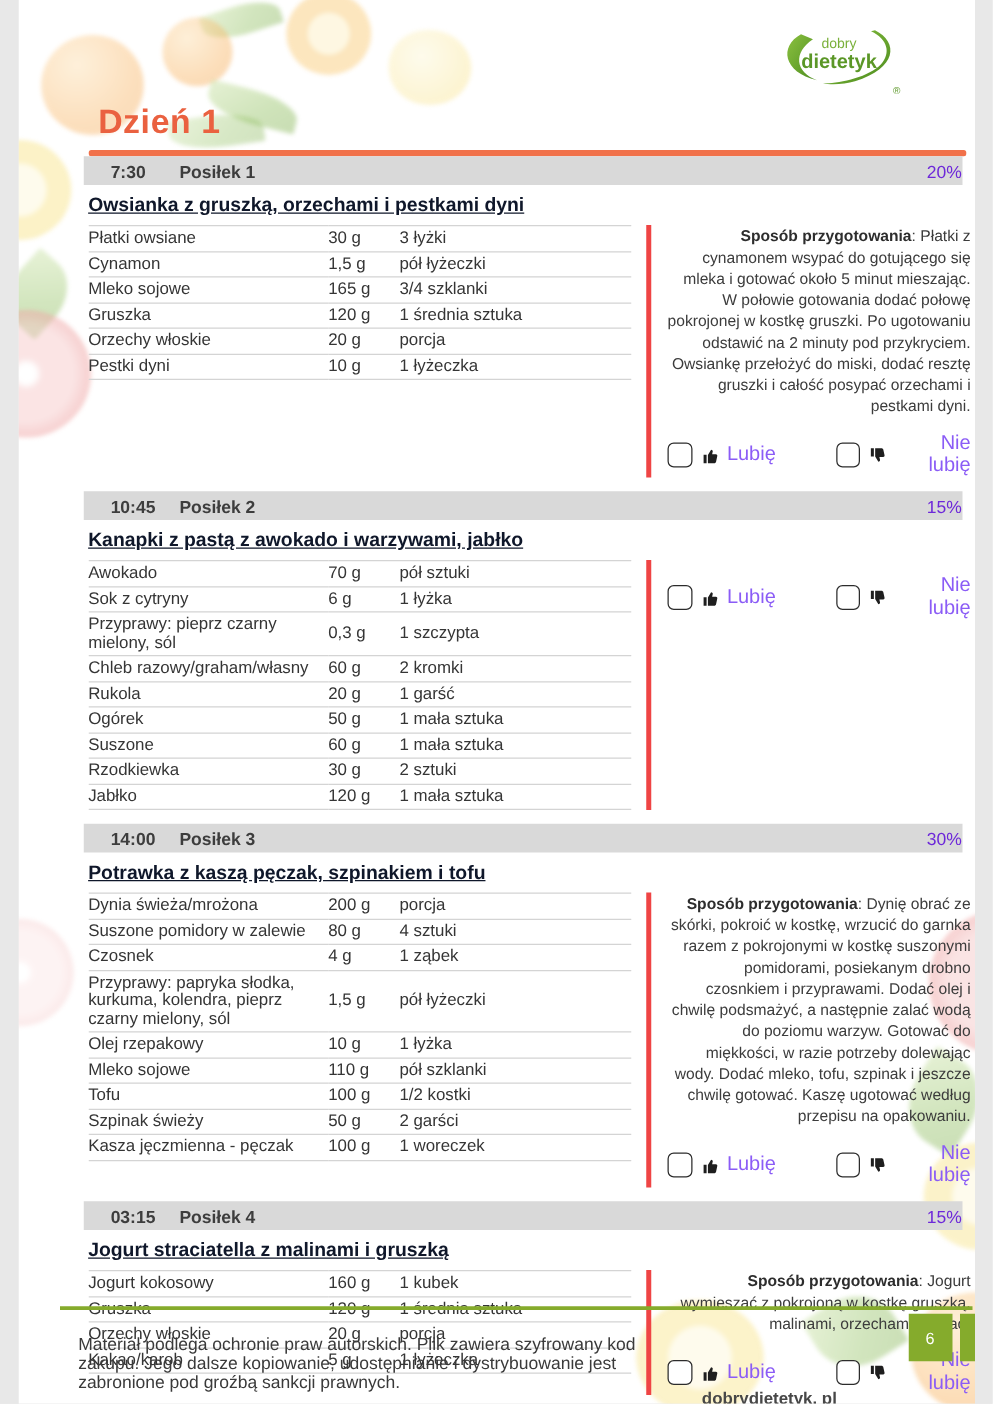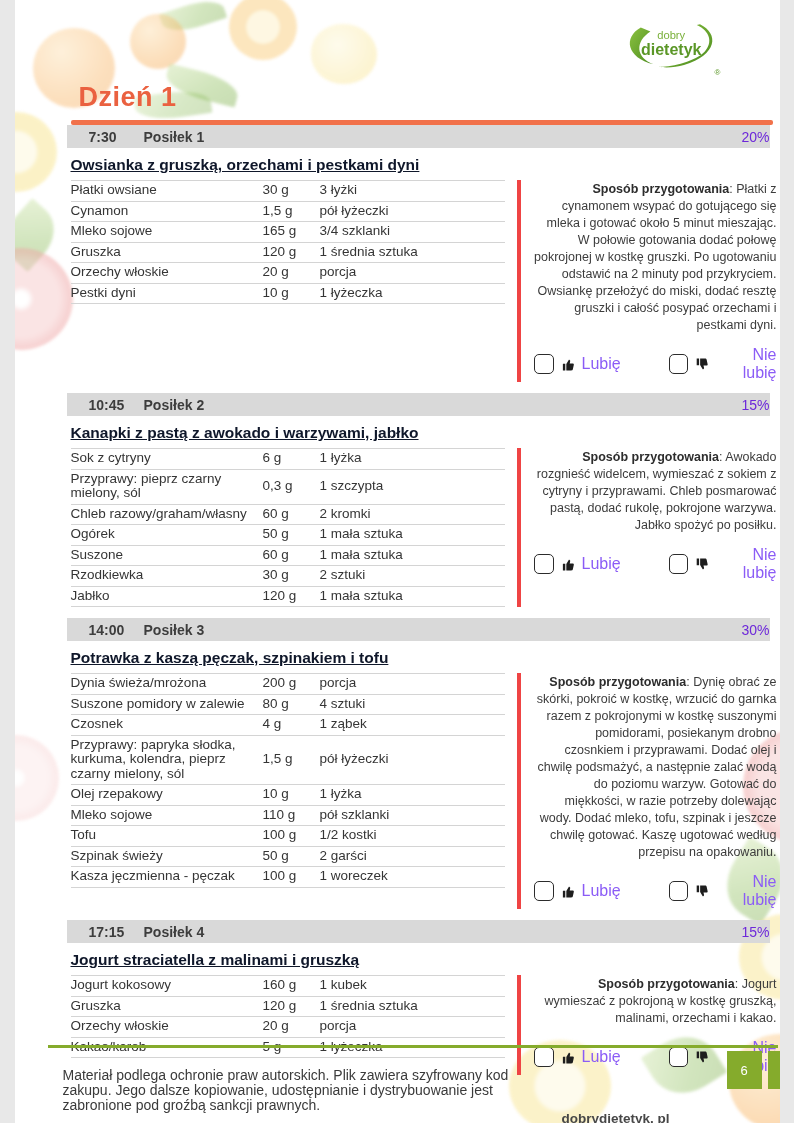--- a/index.html
+++ b/index.html
@@ -204,39 +204,49 @@
     <div class="meal-bar">
       <span class="meal-time">10:45</span>
       <span class="meal-label">Posiłek 2</span>
       <span class="meal-percent">15%</span>
     </div>
     <h2 class="meal-title">Kanapki z pastą z awokado i warzywami, jabłko</h2>
     <div class="meal-body">
       <div class="ing-wrap">
         <table class="ingredients">
               <tbody>
+  <tr>
+    <td class="ing-name">Awokado</td>
+    <td class="ing-amount">70 g</td>
+    <td class="ing-measure">pół sztuki</td>
+  </tr>
 
   <tr>
     <td class="ing-name">Sok z cytryny</td>
     <td class="ing-amount">6 g</td>
     <td class="ing-measure">1 łyżka</td>
   </tr>
 
   <tr>
     <td class="ing-name">Przyprawy: pieprz czarny mielony, sól</td>
     <td class="ing-amount">0,3 g</td>
     <td class="ing-measure">1 szczypta</td>
   </tr>
 
   <tr>
     <td class="ing-name">Chleb razowy/graham/własny</td>
     <td class="ing-amount">60 g</td>
     <td class="ing-measure">2 kromki</td>
   </tr>
 
+  <tr>
+    <td class="ing-name">Rukola</td>
+    <td class="ing-amount">20 g</td>
+    <td class="ing-measure">1 garść</td>
+  </tr>
 
   <tr>
     <td class="ing-name">Ogórek</td>
     <td class="ing-amount">50 g</td>
     <td class="ing-measure">1 mała sztuka</td>
   </tr>
 
   <tr>
     <td class="ing-name">Suszone</td>
     <td class="ing-amount">60 g</td>
@@ -251,21 +261,20 @@
 
   <tr>
     <td class="ing-name">Jabłko</td>
     <td class="ing-amount">120 g</td>
     <td class="ing-measure">1 mała sztuka</td>
   </tr>
 </tbody>
             </table>
       </div>
       <div class="prep">
-        <p class="prep-text"><b class="prep-label">Sposób przygotowania</b><span class="prep-sep">: </span><span class="prep-body">Awokado rozgnieść widelcem, wymieszać z sokiem z cytryny i przyprawami. Chleb posmarować pastą, dodać rukolę, pokrojone warzywa. Jabłko spożyć po posiłku.</span></p>
         <div class="likes">
           <div class="like-group">
             <span class="checkbox"></span>
             <svg class="thumb" viewBox="0 0 19 20">
                   <path d="M2 9h3.2v9H2z"></path>
                   <path d="M6.6 18V9.2l3.4-5.6c1 0 1.8.8 1.8 1.8l-.7 3.2h4.1c.9 0 1.6.9 1.4 1.8l-1.3 6c-.2 1-1.1 1.6-2.1 1.6z"></path>
                 </svg>
             <span class="like-label">Lubię</span>
           </div>
           <div class="like-group">
@@ -367,21 +376,21 @@
                 </svg>
             <span class="like-label dislike-label">Nie lubię</span>
           </div>
         </div>
       </div>
     </div>
   </section>
 
   <section class="meal">
     <div class="meal-bar">
-      <span class="meal-time">17:15</span>
+      <span class="meal-time">03:15</span>
       <span class="meal-label">Posiłek 4</span>
       <span class="meal-percent">15%</span>
     </div>
     <h2 class="meal-title">Jogurt straciatella z malinami i gruszką</h2>
     <div class="meal-body">
       <div class="ing-wrap">
         <table class="ingredients">
               <tbody>
   <tr>
     <td class="ing-name">Jogurt kokosowy</td>

